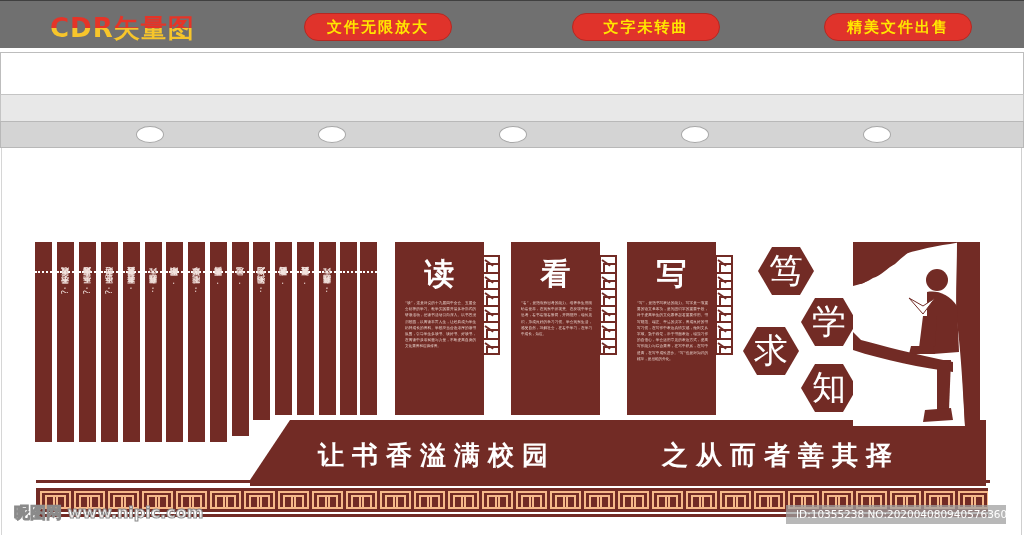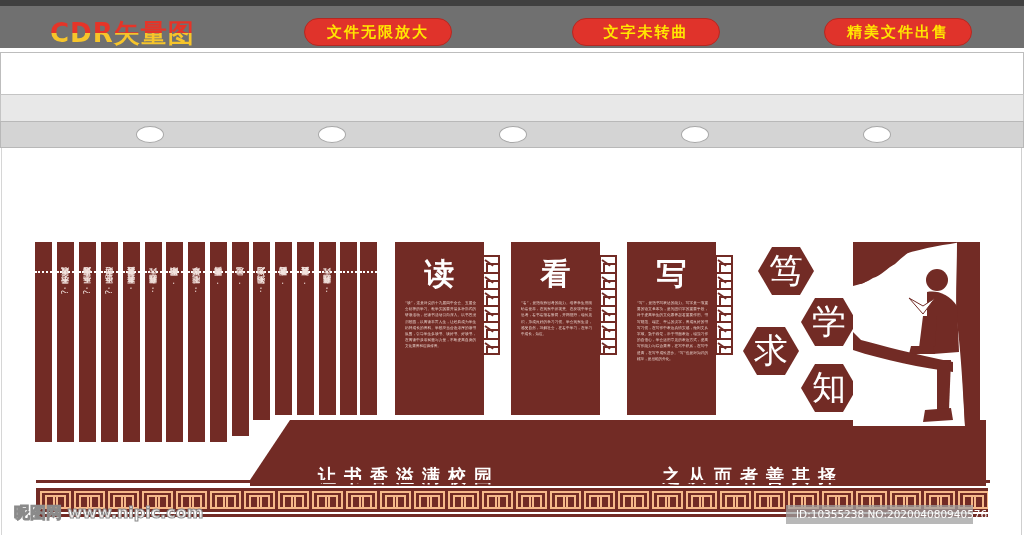--- a/index.html
+++ b/index.html
@@ -1,20 +1,20 @@
 <!DOCTYPE html>
 <html><head>
 <meta charset="utf-8">
 <style>
   * { box-sizing: border-box; margin: 0; padding: 0; }
   html, body { width: 1024px; height: 535px; overflow: hidden; background: #ffffff; font-family: "DejaVu Sans", sans-serif; }
   .stage { position: relative; width: 1024px; height: 535px; background: #fff; }
 
   
-  .topbar { position: absolute; left: 0; top: 0; width: 1024px; height: 48px; background: #707070; border-top: 6px solid #404040; }
+  .topbar { position: absolute; left: 0; top: 0; width: 1024px; height: 48px; background: #707070; border-top: 1px solid #404040; }
   .brand { position: absolute; left: 50px; top: 10px; font-family: "DejaVu Sans", sans-serif; font-weight: bold; font-size: 26px; letter-spacing: 1px;
     background: linear-gradient(#e53428 0%, #e53428 50%, #f7c52a 50%, #f7c52a 100%); -webkit-background-clip: text; background-clip: text; color: transparent; }
   .pill { position: absolute; top: 12px; height: 28px; width: 148px; border-radius: 14px; background: #e0332b; border: 1px solid #b52822;
     color: #ffe600; font-weight: bold; font-size: 15px; line-height: 26px; text-align: center; letter-spacing: 2px; }
 
   
   .band-white { position: absolute; left: 0; top: 52px; width: 1024px; height: 43px; background: #fff; border: 1px solid #bdbdbd; }
   .band-light { position: absolute; left: 0; top: 94px; width: 1024px; height: 28px; background: #e8e8e8; border: 1px solid #c4c4c4; }
   .band-gray { position: absolute; left: 0; top: 121px; width: 1024px; height: 27px; background: #d4d4d4; border: 1px solid #b8b8b8; }
   .oval { position: absolute; top: 126px; width: 28px; height: 17px; border-radius: 50%; background: #fff; border: 1px solid #a8a8a8; }
@@ -23,21 +23,21 @@
 
   
   .strip { position: absolute; top: 242px; width: 17px; background: #722b25; overflow: hidden; }
   .strip .dots { position: absolute; left: 0; top: 29px; width: 100%; border-top: 2px dotted #ffffff; }
   .strip .vtext { position: absolute; left: 50%; top: 40px; writing-mode: vertical-rl; transform: translateX(-50%) rotate(180deg);
     font-size: 8px; color: #f2e3de; white-space: nowrap; line-height: 1; }
 
   
   .banner { position: absolute; left: 250px; top: 420px; width: 736px; height: 66px; background: #722b25;
     clip-path: polygon(40px 0, 100% 0, 100% 100%, 0 100%, 0 60px); }
-  .slogan { position: absolute; top: 464px; color: #fff; font-family: "DejaVu Serif", serif; font-weight: bold; font-size: 18px; letter-spacing: 8px; }
+  .slogan { position: absolute; top: 438px; color: #fff; font-family: "DejaVu Serif", serif; font-weight: bold; font-size: 26px; letter-spacing: 8px; }
   .underline { position: absolute; left: 36px; top: 480px; width: 954px; height: 3px; background: #722b25; }
 
   
   .fret { position: absolute; left: 36px; top: 488px; width: 952px; height: 24px; background: #722b25; padding: 3px 4px; display: flex; gap: 0; overflow: hidden; }
   .fret-cell { flex: 0 0 31px; height: 18px; margin-right: 3px; border: 2px solid #f6b98a; position: relative; }
   .fret-cell::before, .fret-cell::after { content: ""; position: absolute; top: 2px; width: 9px; height: 10px; border: 2px solid #f6b98a; border-bottom: none; }
   .fret-cell::before { left: 3px; }
   .fret-cell::after { right: 3px; }
   .fret-line { position: absolute; left: 36px; top: 514px; width: 952px; height: 3px; background: #722b25; }
 
@@ -50,21 +50,21 @@
   .lattice .cell::before { content: ""; position: absolute; left: 1px; top: 2px; width: 10px; height: 2px; background: #722b25; transform: rotate(35deg); transform-origin: left; }
   .lattice .cell::after { content: ""; position: absolute; left: 2px; top: 6px; width: 10px; height: 8px; border-left: 2px solid #722b25; border-top: 2px solid #722b25; }
 
   
   .hex { position: absolute; width: 56px; height: 48px; background: #722b25; clip-path: polygon(25% 0, 75% 0, 100% 50%, 75% 100%, 25% 100%, 0 50%);
     color: #fff; font-family: "DejaVu Serif", serif; font-size: 34px; line-height: 46px; text-align: center; }
 
   
   .silhouette { position: absolute; left: 853px; top: 242px; width: 127px; height: 184px; background: #722b25; overflow: hidden; }
   .watermark-left { position: absolute; left: 14px; top: 503px; font-size: 16px; font-weight: bold; color: rgba(255,255,255,0.9); -webkit-text-stroke: 1px #8a8a8a; letter-spacing: 0px; }
-  .watermark-right { position: absolute; left: 786px; top: 505px; height: 19px; width: 187px; background: rgba(160,160,160,0.75); color: #fff; font-size: 10.5px; line-height: 19px; padding-left: 10px; white-space: nowrap; }
+  .watermark-right { position: absolute; left: 786px; top: 505px; height: 19px; width: 220px; background: rgba(160,160,160,0.75); color: #fff; font-size: 10.5px; line-height: 19px; padding-left: 10px; white-space: nowrap; }
 </style>
 </head>
 <body>
 
 <div class="stage">
 
   <div class="topbar">
     <div class="brand">CDR矢量图</div>
     <div class="pill" style="left:304px">文件无限放大</div>
     <div class="pill" style="left:824px">精美文件出售</div>

